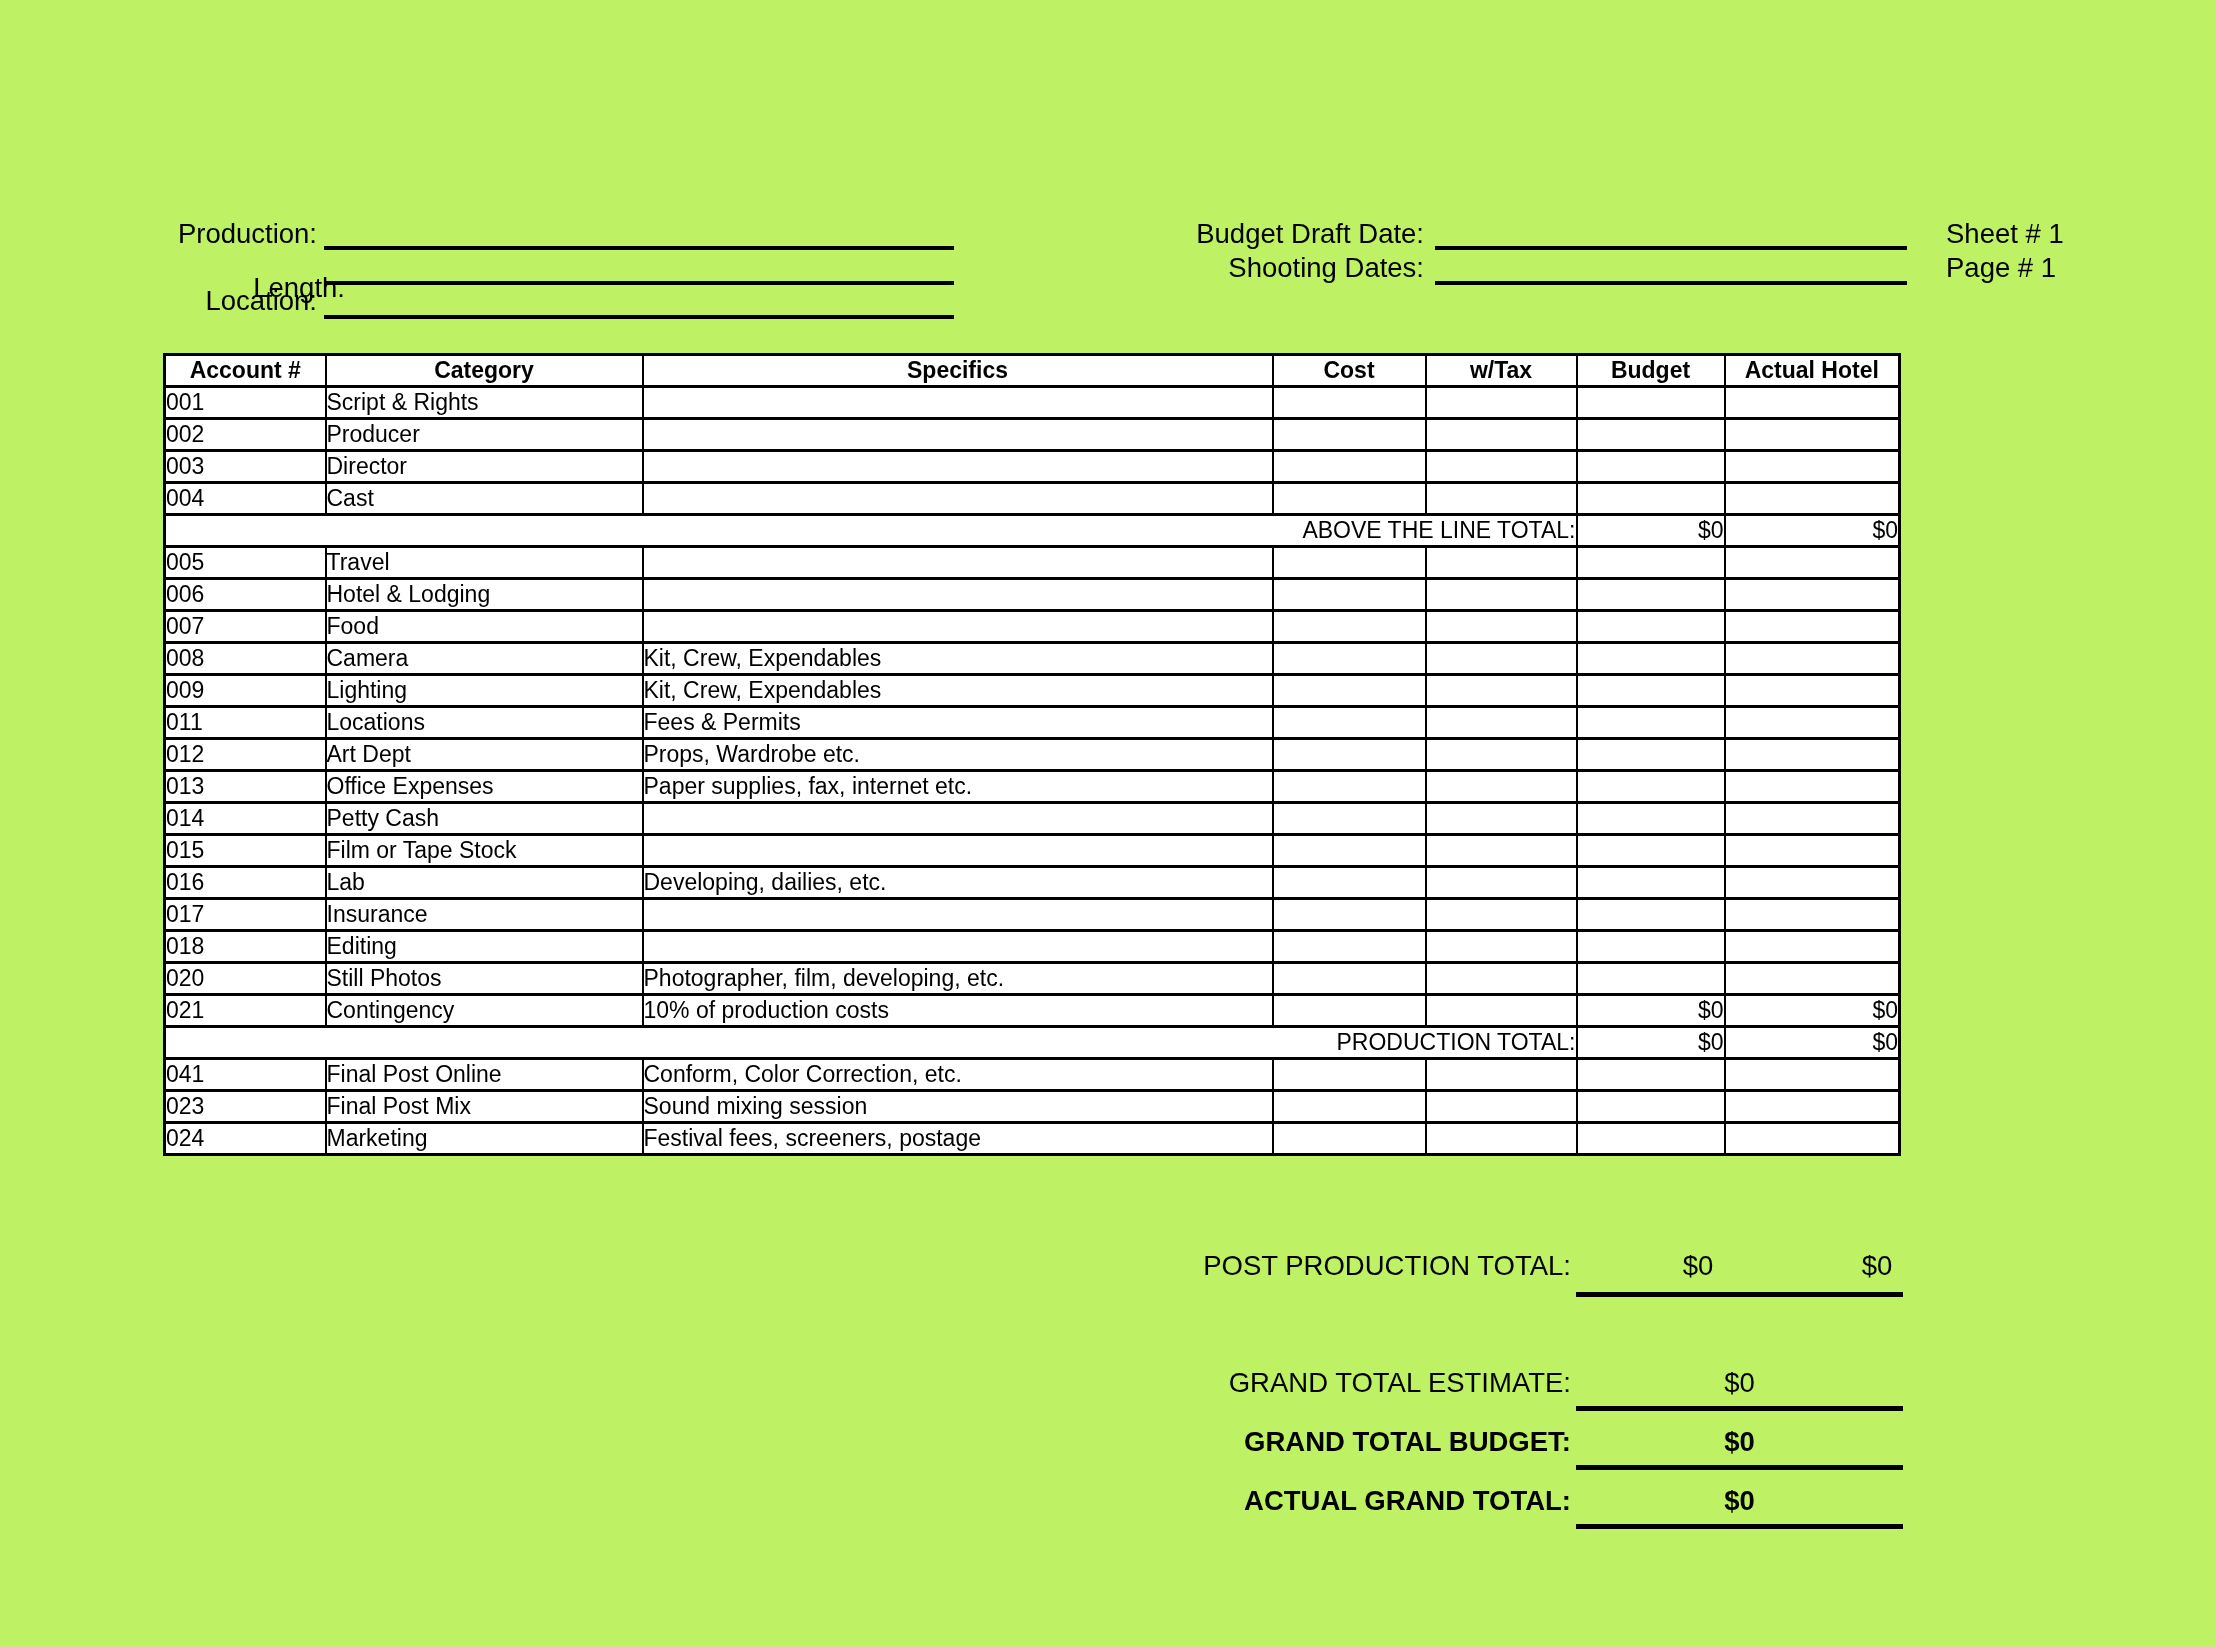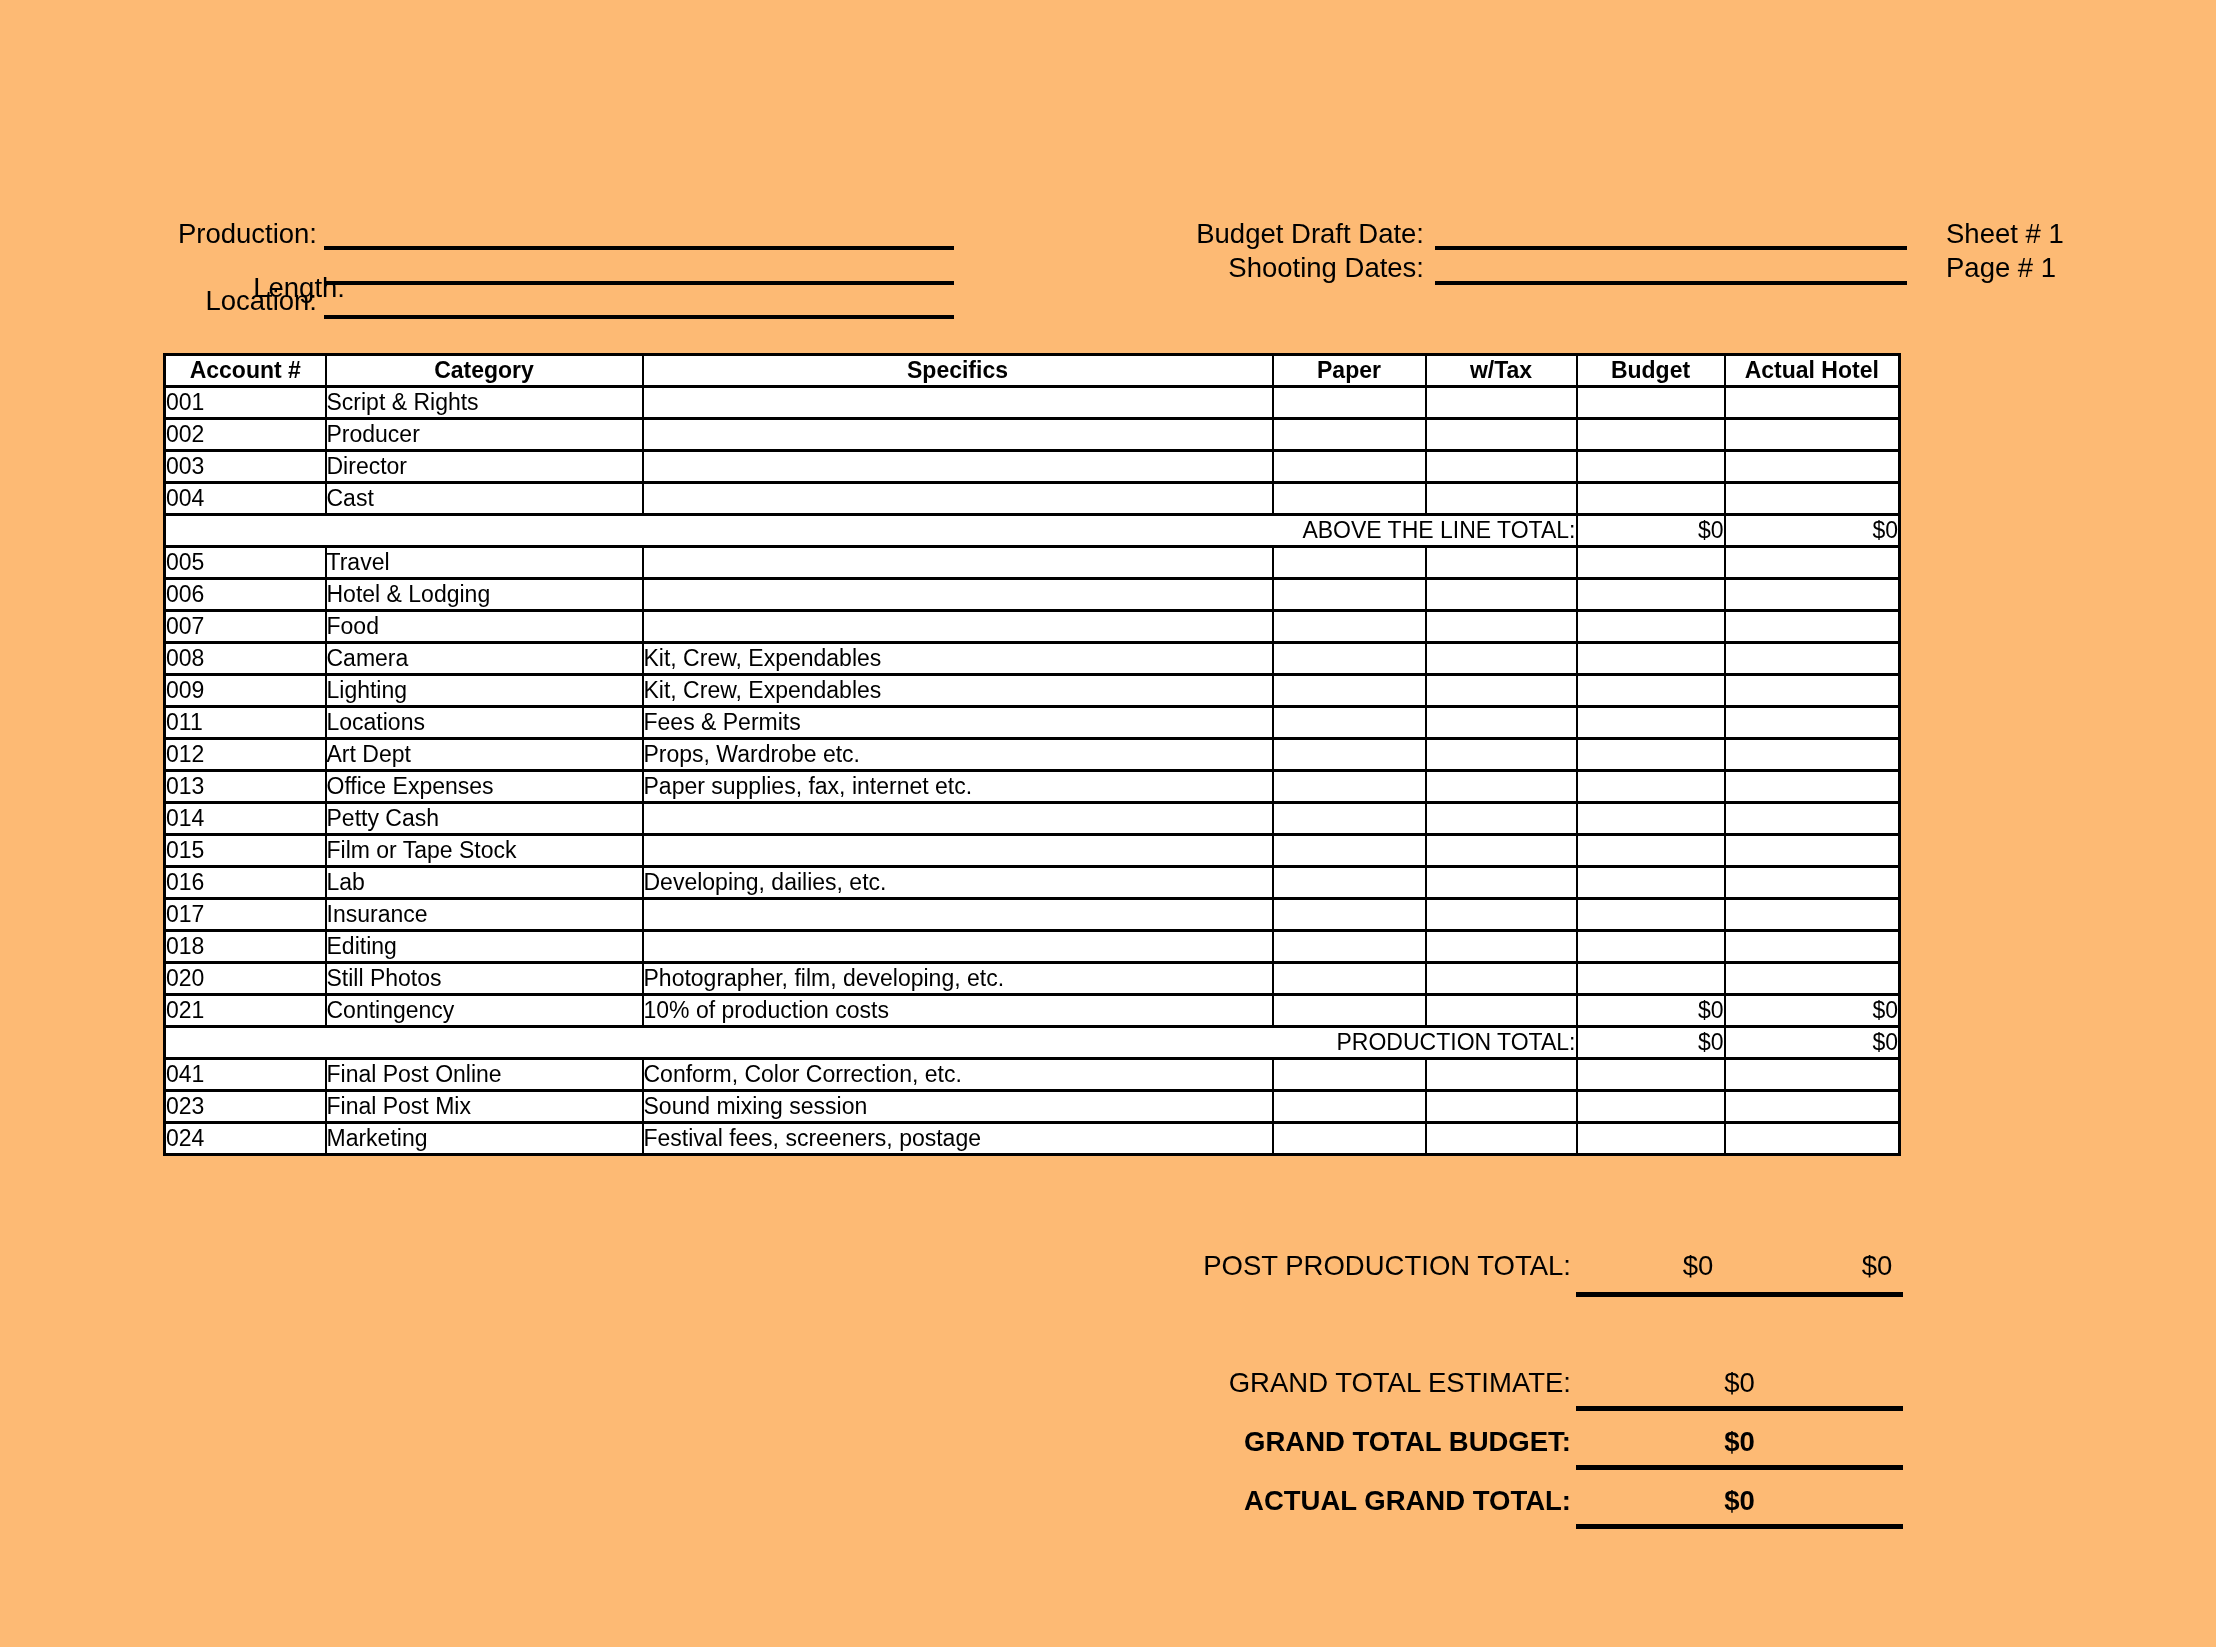--- a/index.html
+++ b/index.html
@@ -1,17 +1,17 @@
 <!DOCTYPE html>
 <html style="font-size:14px"><head>
 <meta charset="utf-8">
 <style>
   html,body { margin:0; padding:0; background:#ffffff; }
   #page {
-    position:relative; width:2217px; height:1647px; background:#fdba74;
+    position:relative; width:2217px; height:1647px; background:#bef264;
     font-family:"Liberation Sans","DejaVu Sans",sans-serif; color:#000000;
     overflow:hidden;
   }
   
   .field-label {
     position:absolute; white-space:nowrap; font-size:27.5px; line-height:27.5px;
   }
   .field-line {
     position:absolute; height:3.5px; background:#000000;
   }
@@ -85,21 +85,21 @@
       <col style="width:153px">
         <col style="width:151px">
         <col style="width:148px">
         <col style="width:175px">
     </colgroup>
     <thead>
       <tr id="thead-row">
           <th>Account #</th>
           <th>Category</th>
           <th>Specifics</th>
-          <th>Paper</th>
+          <th>Cost</th>
           <th>w/Tax</th>
           <th>Budget</th>
           <th>Actual Hotel</th>
         </tr>
     </thead>
     <tbody id="table-body">
         <tr class="data-row">
           <td class="account">001</td>
           <td class="category">Script &amp; Rights</td>
           <td class="specifics"></td>

